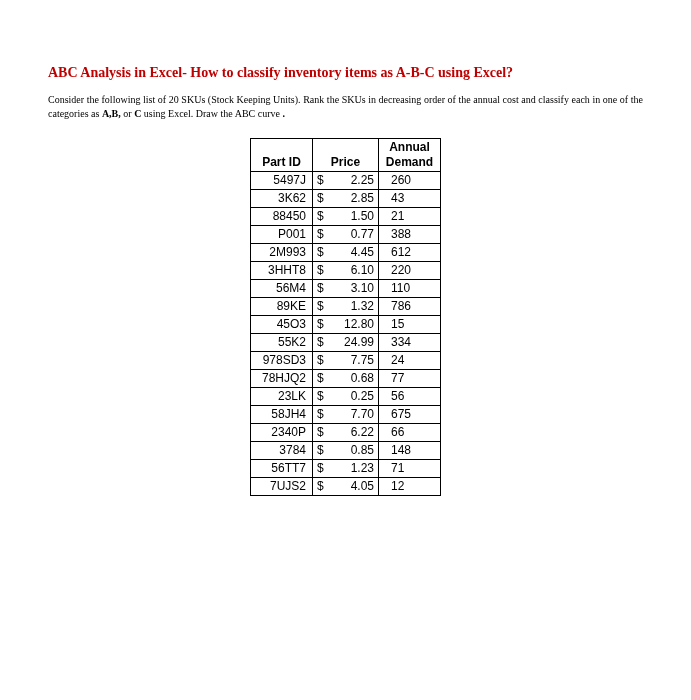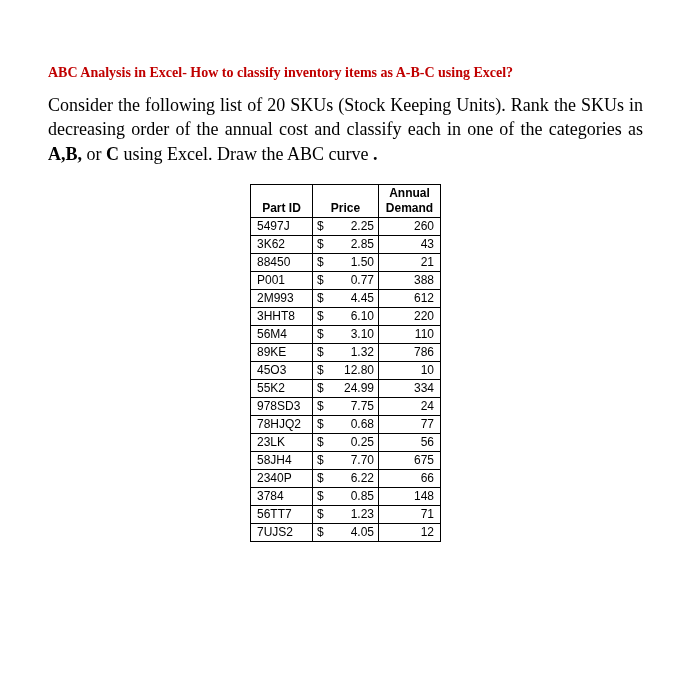--- a/index.html
+++ b/index.html
@@ -17,21 +17,21 @@
     }
     .title {
       color: #c00000;
       font-weight: bold;
       font-size: 14px;
       margin-bottom: 12px;
       text-align: left;
       margin-top: 37px;
     }
     .intro {
-      font-size: 18px;
+      font-size: 10px;
       line-height: 1.35;
       margin-bottom: 18px;
       text-align: justify;
     }
     .intro .bold {
       font-weight: bold;
     }
     .table-wrap {
       display: flex;
       justify-content: center;
@@ -58,42 +58,41 @@
     }
     th.price {
       text-align: center;
       width: 66px;
     }
     th.demand {
       text-align: center;
       width: 62px;
     }
     td.partid {
-      text-align: left;
+      text-align: right;
       width: 62px;
     }
     td.price {
       width: 66px;
       padding: 1px 4px;
     }
     .price-cell {
       display: flex;
       justify-content: space-between;
       align-items: center;
       width: 100%;
     }
     .price-sym {
       text-align: left;
     }
     .price-val {
       text-align: right;
       margin-left: 6px;
     }
     td.demand {
-      text-align: right;
       width: 62px;
       padding-left: 12px;
     }
     tbody {
       
     }
   </style>
 </head>
 <body>
 
@@ -194,21 +193,21 @@
           <td class="demand">786</td>
         </tr>
         <tr>
           <td class="partid">45O3</td>
           <td class="price">
             <div class="price-cell">
               <span class="price-sym">$</span>
               <span class="price-val">12.80</span>
             </div>
           </td>
-          <td class="demand">10</td>
+          <td class="demand">15</td>
         </tr>
         <tr>
           <td class="partid">55K2</td>
           <td class="price">
             <div class="price-cell">
               <span class="price-sym">$</span>
               <span class="price-val">24.99</span>
             </div>
           </td>
           <td class="demand">334</td>

